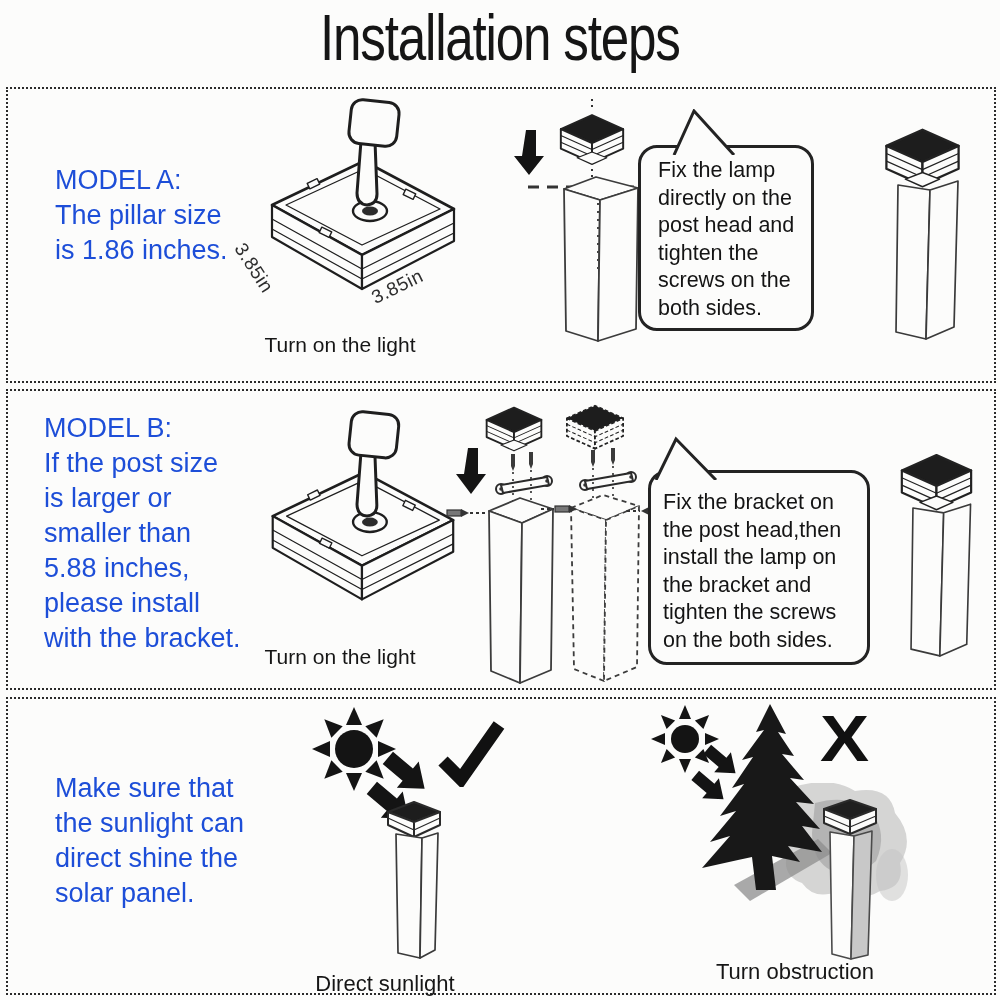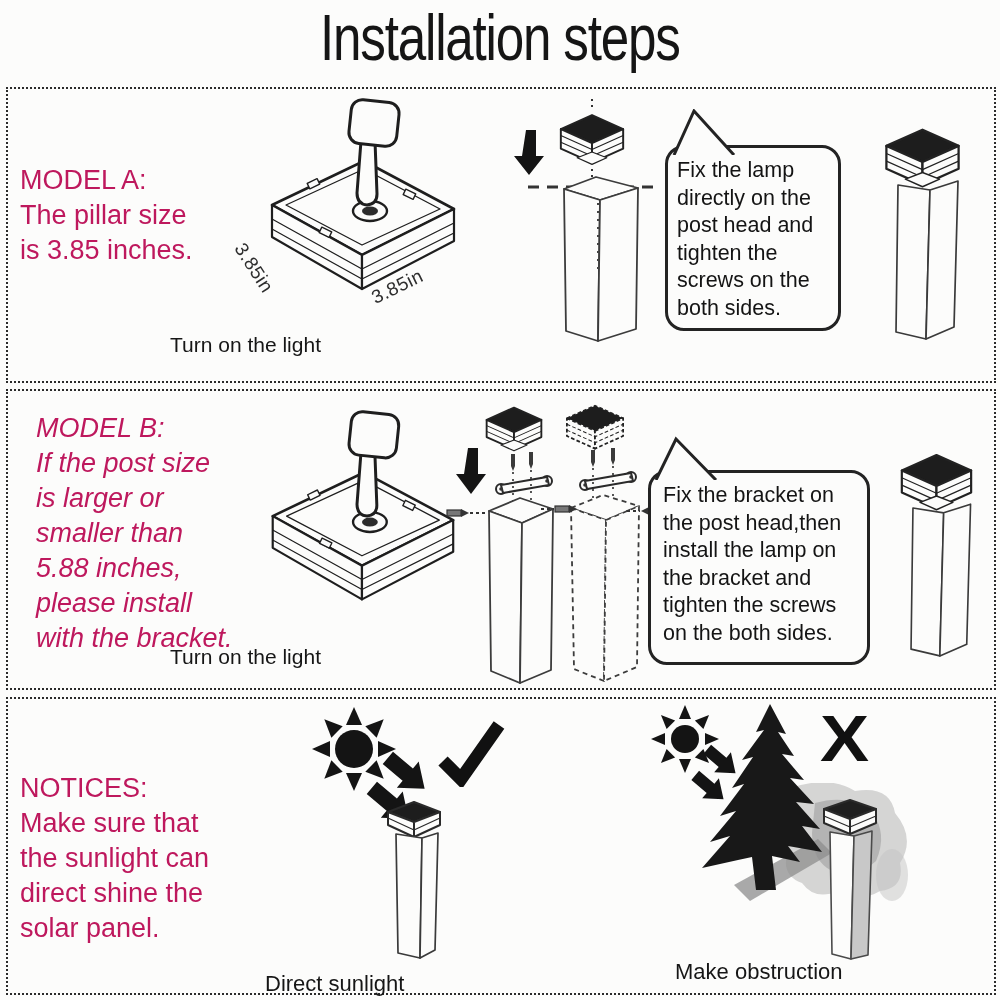--- a/index.html
+++ b/index.html
@@ -10,29 +10,29 @@
   }
   .title-wrap{position:absolute;top:-8px;left:0;right:0;text-align:center;}
   .title-wrap span{
     display:inline-block;font-size:64px;line-height:92px;color:#151515;
     transform:scaleX(0.80);letter-spacing:-1.5px;
   }
   .panel{position:absolute;left:6px;width:986px;border:2px dotted #2a2a2a;}
   .panel-a{top:87px;height:292px;}
   .panel-b{top:389px;height:297px;}
   .panel-c{top:697px;height:294px;}
-  .blocktext{position:absolute;font-size:27px;line-height:35px;color:#be185d;}
+  .blocktext{position:absolute;font-size:27px;line-height:35px;color:#1d4ed8;margin-left:35px;}
   .multiline{white-space:pre-line;}
-  .caption{position:absolute;font-size:21px;color:#161616;}
+  .caption{position:absolute;font-size:21px;color:#161616;text-align:center;}
   .bubble{
     position:absolute;background:#fcfcfb;border:3px solid #232323;border-radius:19px;
     font-size:21.5px;line-height:27.5px;color:#141414;box-sizing:border-box;z-index:2;
   }
-  .bubble-a{left:657px;top:56px;width:176px;height:186px;padding:9px 4px 4px 9px;}
-  .bubble-b{left:640px;top:79px;width:222px;height:195px;padding:9px 4px 4px 12px;}
+  .bubble-a{left:630px;top:56px;width:176px;height:186px;padding:9px 4px 4px 17px;}
+  .bubble-b{left:640px;top:79px;width:222px;height:195px;padding:16px 4px 4px 12px;}
   .tail{position:absolute;z-index:3;}
   .dim{
     position:absolute;font-size:19px;color:#2e2e2e;transform-origin:left top;
     letter-spacing:0.5px;
   }
   .xmark{
     position:absolute;font-size:64px;font-weight:700;color:#111;
     transform:scaleX(1.15);transform-origin:left top;line-height:64px;
   }
   .art{position:absolute;}
@@ -43,21 +43,21 @@
 
 <div class="title-wrap">
   <span>Installation steps</span>
 </div>
 
 <div class="panel panel-a">
 
   <div class="blocktext" style="left:12px;top:74px;">
     <div>MODEL A:</div>
     <div class="multiline">The pillar size
-is 3.85 inches.</div>
+is 1.86 inches.</div>
   </div>
 
   <svg class="art" style="left:250px;top:8px;" width="200" height="240" viewBox="0 0 200 240">
     <g stroke="#1e1e1e" stroke-linejoin="round" fill="#fcfcfb">
       <polygon points="14,108 106,64 196,112 104,158" stroke-width="2.6"></polygon>
       <polygon points="28,108 106,72 182,112 104,148" fill="none" stroke-width="1.3"></polygon>
       <polygon points="14,108 104,158 104,192 14,140" stroke-width="2.2"></polygon>
       <polygon points="104,158 196,112 196,144 104,192" stroke-width="2.2"></polygon>
       <path d="M14,122 L104,172 L196,126 M14,132 L104,182 L196,136" fill="none" stroke-width="1.2"></path>
       <rect x="50" y="84" width="11" height="6" transform="rotate(-26 55 87)" stroke-width="1.4"></rect>
@@ -111,21 +111,21 @@
     </g>
     <g stroke="#3a3a3a" stroke-width="1.7" fill="#fcfcfb" stroke-linejoin="round">
       <polygon points="26,60 58,65 54,214 24,207"></polygon>
       <polygon points="58,65 86,56 82,202 54,214"></polygon>
     </g>
   </svg>
 </div>
 
 <div class="panel panel-b">
 
-  <div class="blocktext" style="left:28px;top:20px;font-style:italic;">
+  <div class="blocktext" style="left:1px;top:20px;">
     <div>MODEL B:</div>
     <div class="multiline">If the post size
 is larger or
 smaller than
 5.88 inches,
 please install
 with the bracket.</div>
   </div>
 
   <svg class="art" style="left:250px;top:18px;" width="200" height="238" viewBox="0 0 200 240">
@@ -237,21 +237,20 @@
     <g stroke="#3a3a3a" stroke-width="1.7" fill="#fcfcfb" stroke-linejoin="round">
       <polygon points="26,60 58,65 54,214 24,207"></polygon>
       <polygon points="58,65 86,56 82,202 54,214"></polygon>
     </g>
   </svg>
 </div>
 
 <div class="panel panel-c">
 
   <div class="blocktext" style="left:12px;top:72px;">
-    <div>NOTICES:</div>
     <div class="multiline">Make sure that
 the sunlight can
 direct shine the
 solar panel.</div>
   </div>
 
   <svg class="art" style="left:296px;top:0px;" width="100" height="100" viewBox="0 0 100 100">
     <g fill="#141414">
       <circle cx="50" cy="50" r="19"></circle>
       <polygon points="50,8 42,26 58,26"></polygon>
@@ -333,14 +332,14 @@
   </svg>
 
   <svg class="art" style="left:690px;top:3px;z-index:2;" width="148" height="190" viewBox="0 0 148 190">
     <path fill="#181818" d="M72,2 L58,30 L66,28 L44,58 L55,55 L34,86 L46,82 L22,114 L38,109
       L12,140 L32,134 L4,166 L40,158 L54,155 L58,188 L78,188 L74,154 L102,160 L90,144
       L124,150 L104,124 L122,127 L98,100 L116,102 L92,76 L106,78 L84,52 L96,54 L80,30 L88,32 Z"></path>
   </svg>
 
   <span class="xmark" style="left:812px;top:8px;">X</span>
 
-  <div class="caption" style="left:667px;top:260px;width:240px;font-size:22px;">Make obstruction</div>
+  <div class="caption" style="left:667px;top:260px;width:240px;font-size:22px;">Turn obstruction</div>
 </div>
 
 </body></html>

